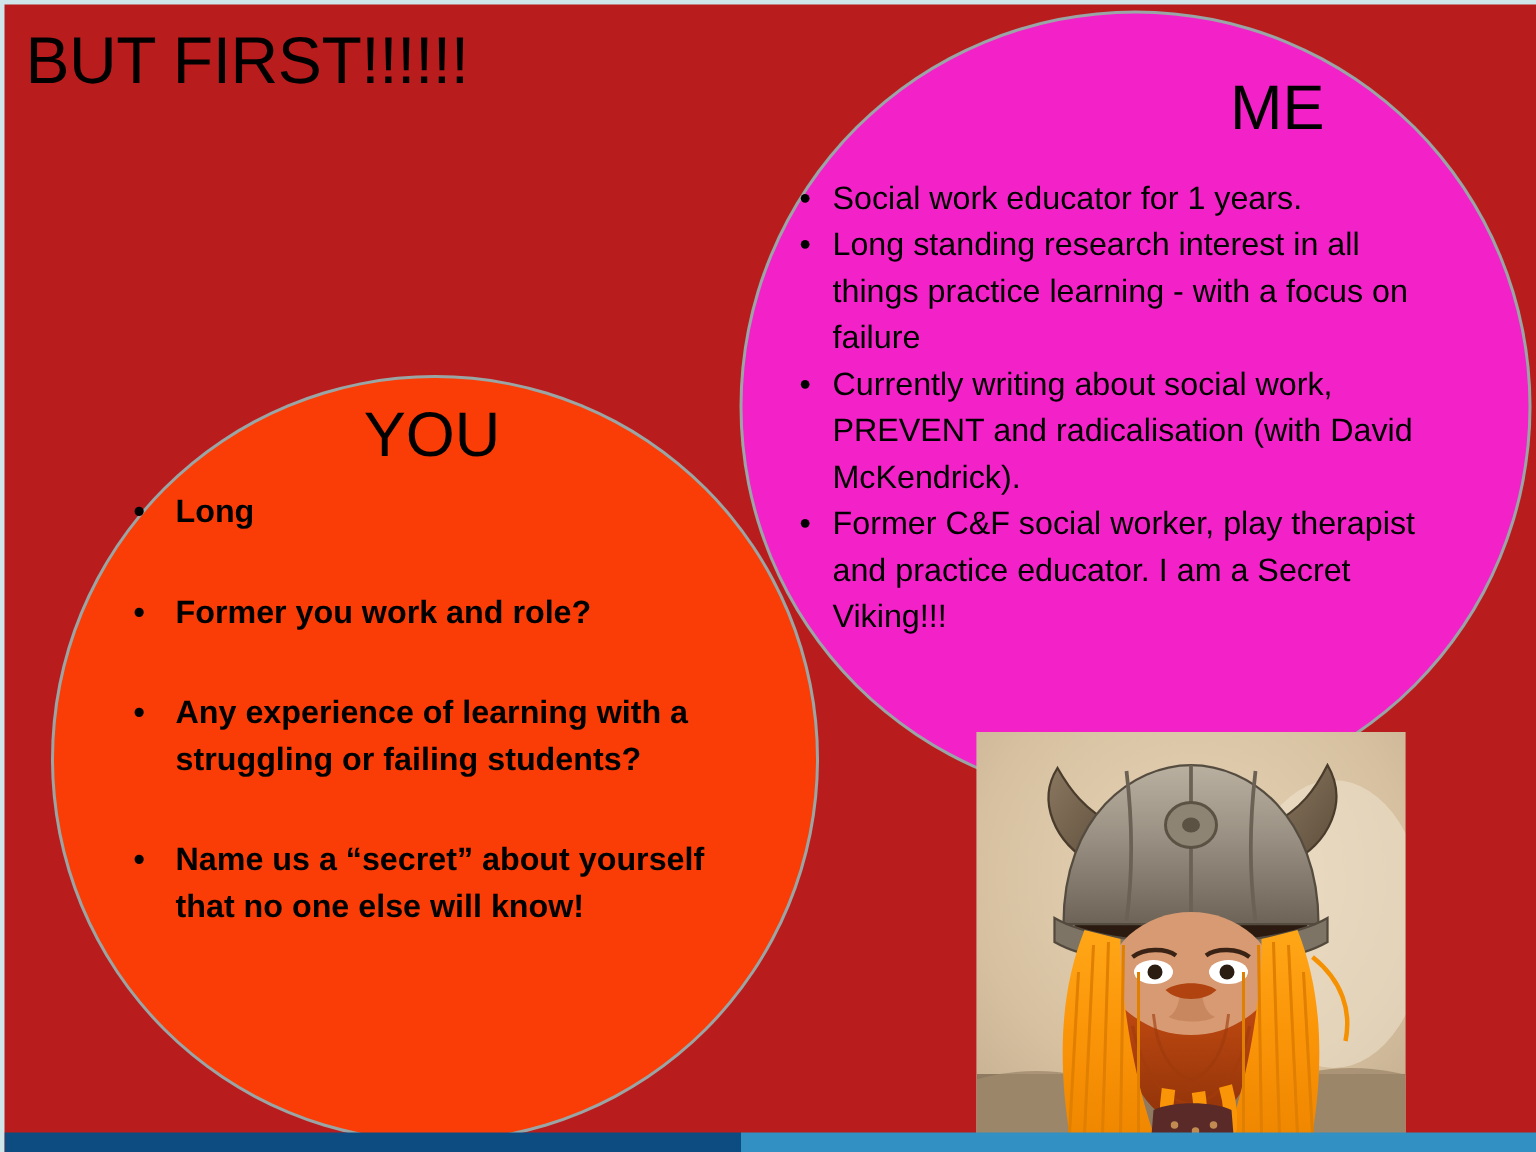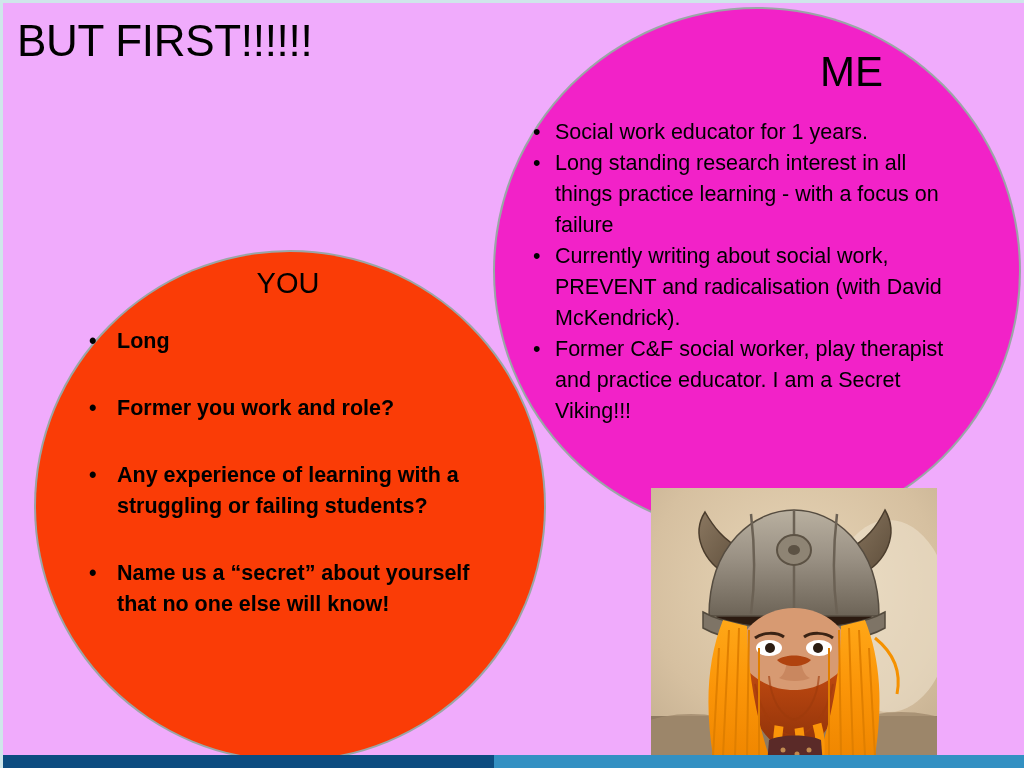--- a/index.html
+++ b/index.html
@@ -10,21 +10,21 @@
     width: 1024px;
     height: 768px;
     overflow: hidden;
     font-family: "Liberation Sans", sans-serif;
   }
 
   #slide {
     position: relative;
     width: 1024px;
     height: 768px;
-    background: #f0abfc;
+    background: #b91c1c;
     box-sizing: border-box;
     border-top: 3px solid #cfe6ea;
     border-left: 3px solid #cfe6ea;
     overflow: hidden;
   }
 
   
   #title-block {
     position: absolute;
     left: 14px;
@@ -104,21 +104,21 @@
     line-height: 31px;
   }
 
   
   #orange-heading {
     position: absolute;
     left: 150px;
     top: 265px;
     width: 270px;
     text-align: center;
-    font-size: 29px;
+    font-size: 42px;
     line-height: 1.05;
     color: #000;
     z-index: 7;
   }
   #orange-list {
     position: absolute;
     left: 72px;
     top: 323px;
     width: 430px;
     margin: 0;

